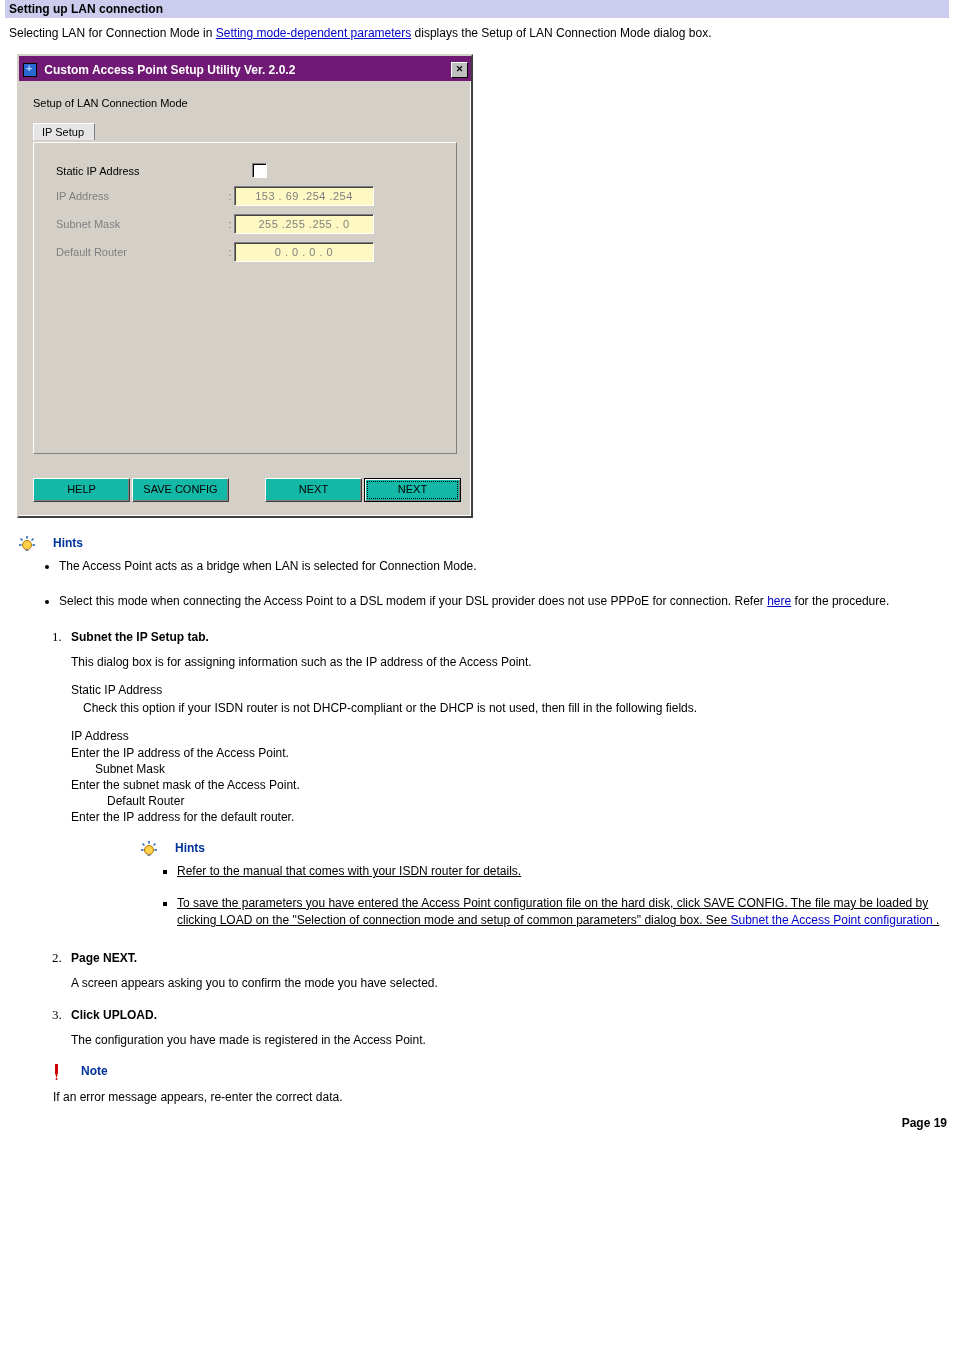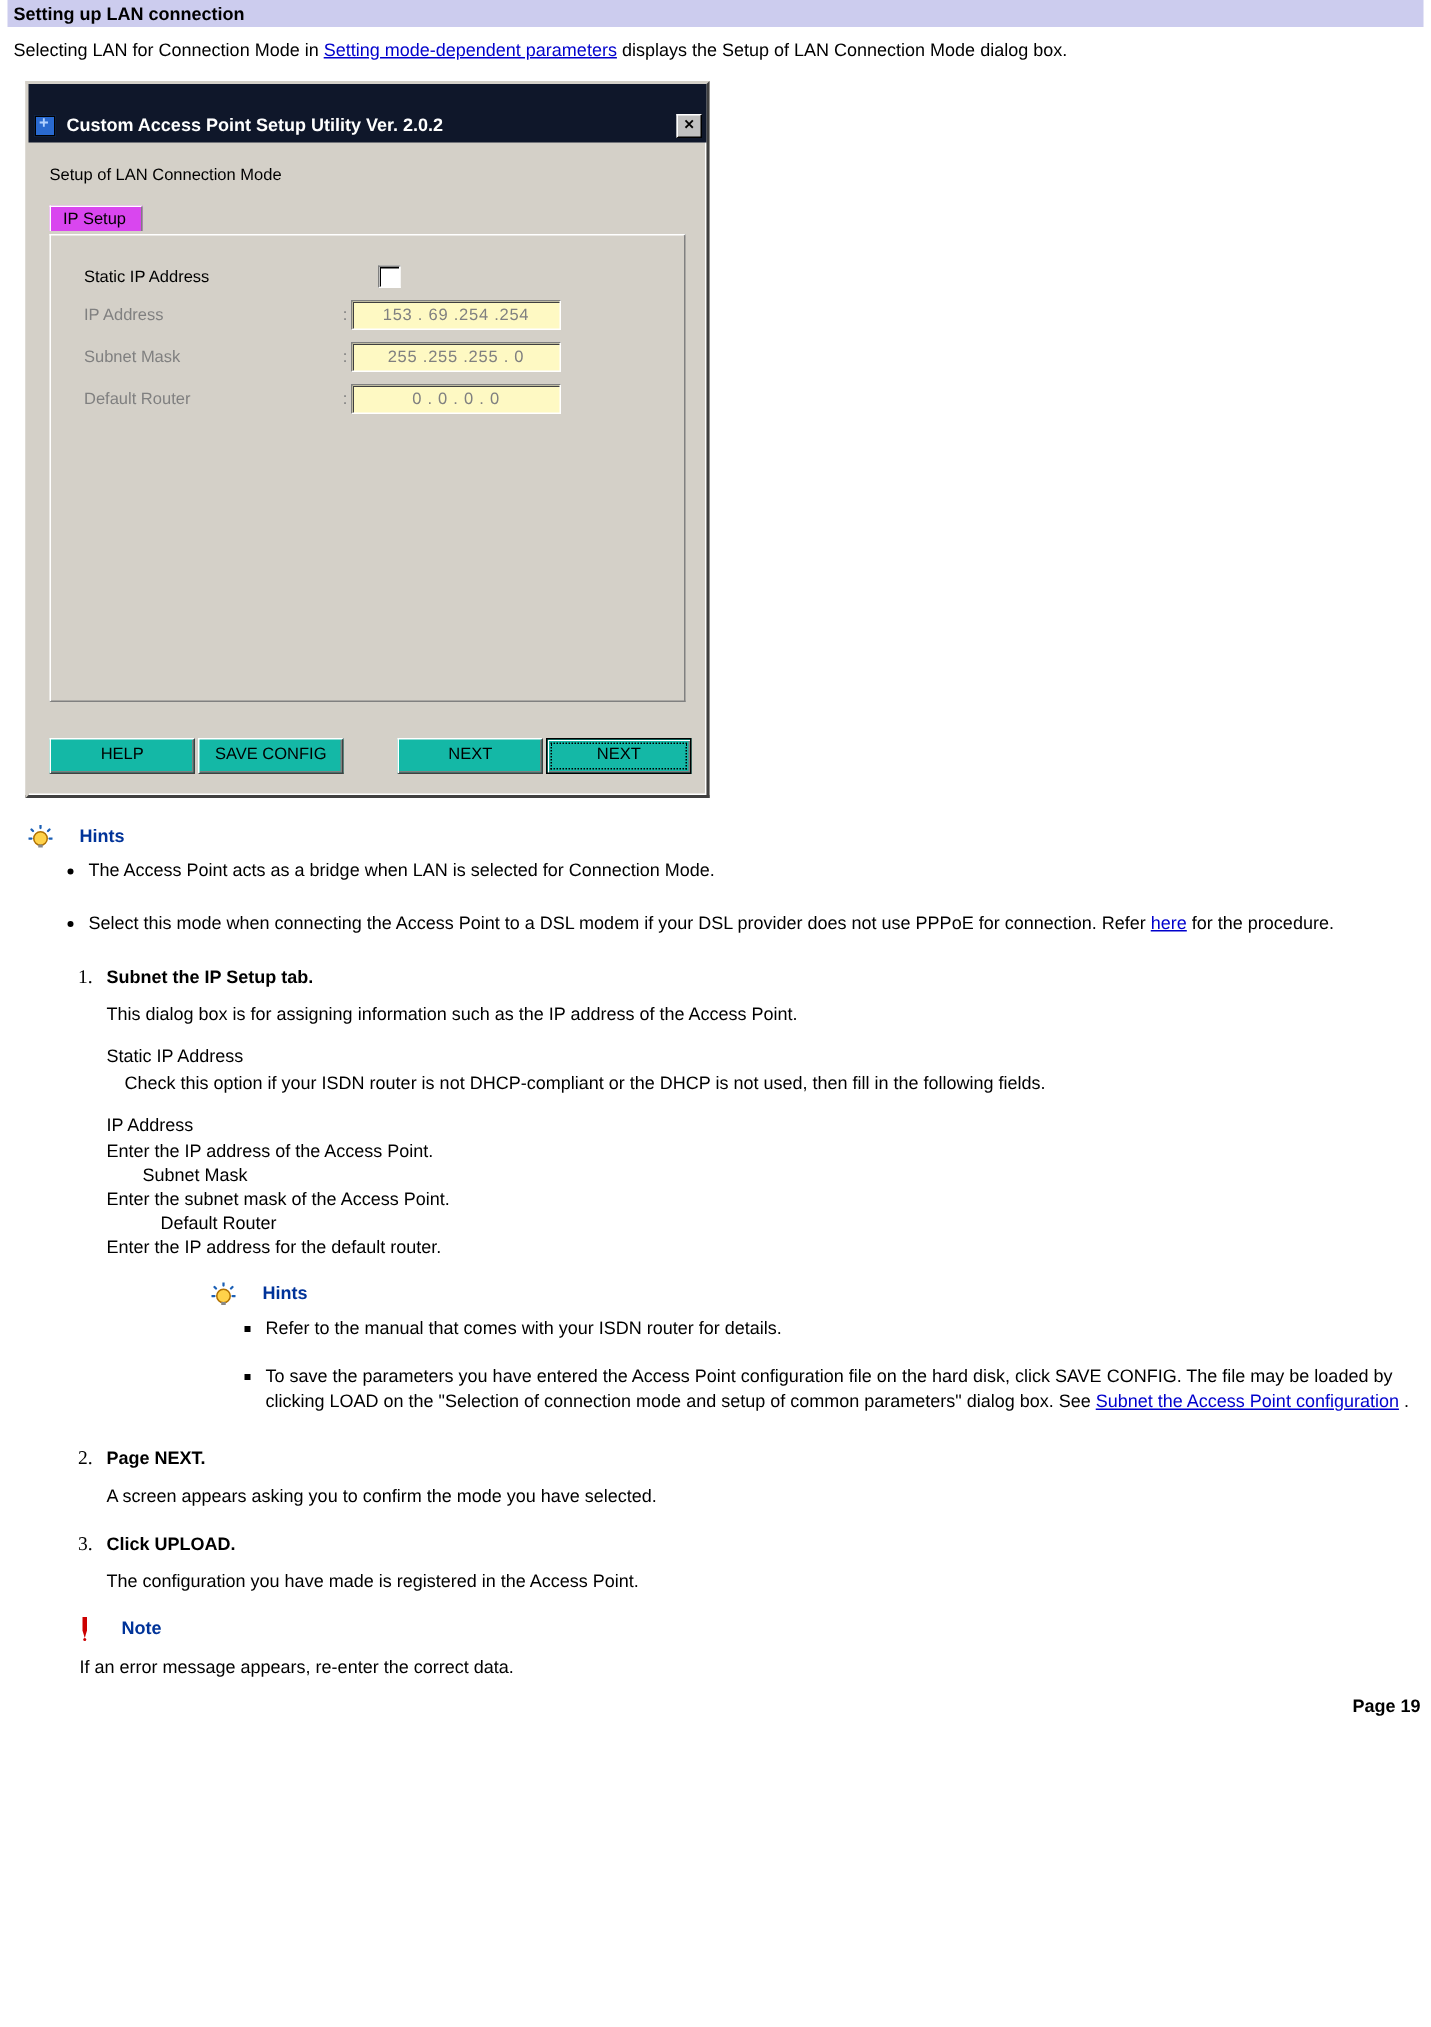--- a/index.html
+++ b/index.html
@@ -32,28 +32,28 @@
   .dialog {
     width: 452px;
     background: #d4d0c8;
     border-top: 2px solid #d4d0c8;
     border-left: 2px solid #d4d0c8;
     border-right: 2px solid #404040;
     border-bottom: 2px solid #404040;
     box-shadow: -1px -1px 0 #fff inset;
   }
   .titlebar {
-    background: #0f172a;
+    background: #701a75;
     color: #fff;
     font-family: Tahoma, Arial, sans-serif;
     font-size: 12px;
     font-weight: bold;
-    padding: 20px 3px 3px 4px;
+    padding: 6px 3px 3px 4px;
     display: flex;
-    align-items: flex-start;
+    align-items: center;
     justify-content: space-between;
   }
   .title-icon {
     width: 12px;
     height: 12px;
     background: #2a6ad0;
     border: 1px solid #000;
     display: inline-block;
     margin-right: 4px;
     position: relative;
@@ -92,21 +92,21 @@
     margin: 6px 0 14px 0;
   }
   .tabstrip {
     position: relative;
     height: 20px;
   }
   .tab {
     position: absolute;
     top: 0;
     left: 0;
-    background: #d946ef;
+    background: #e5e5e5;
     border-top: 1px solid #fff;
     border-left: 1px solid #fff;
     border-right: 1px solid #808080;
     padding: 2px 10px 2px 8px;
     font-size: 11px;
     z-index: 2;
   }
   .tabpanel {
     border-top: 1px solid #fff;
     border-left: 1px solid #fff;
@@ -224,20 +224,21 @@
     margin: 4px 0 8px 0;
   }
   ul.bullets li {
     margin: 8px 0 18px 0;
     line-height: 1.45;
   }
   ul.squares {
     list-style: square;
     padding-left: 40px;
     margin: 4px 0 8px 0;
+    text-decoration: underline;
   }
   ul.squares li {
     margin: 8px 0 14px 0;
     line-height: 1.45;
   }
   ol.steps {
     padding-left: 60px;
     margin: 8px 0 14px 0;
     font-family: "Times New Roman", Times, serif;
     font-size: 13px;

